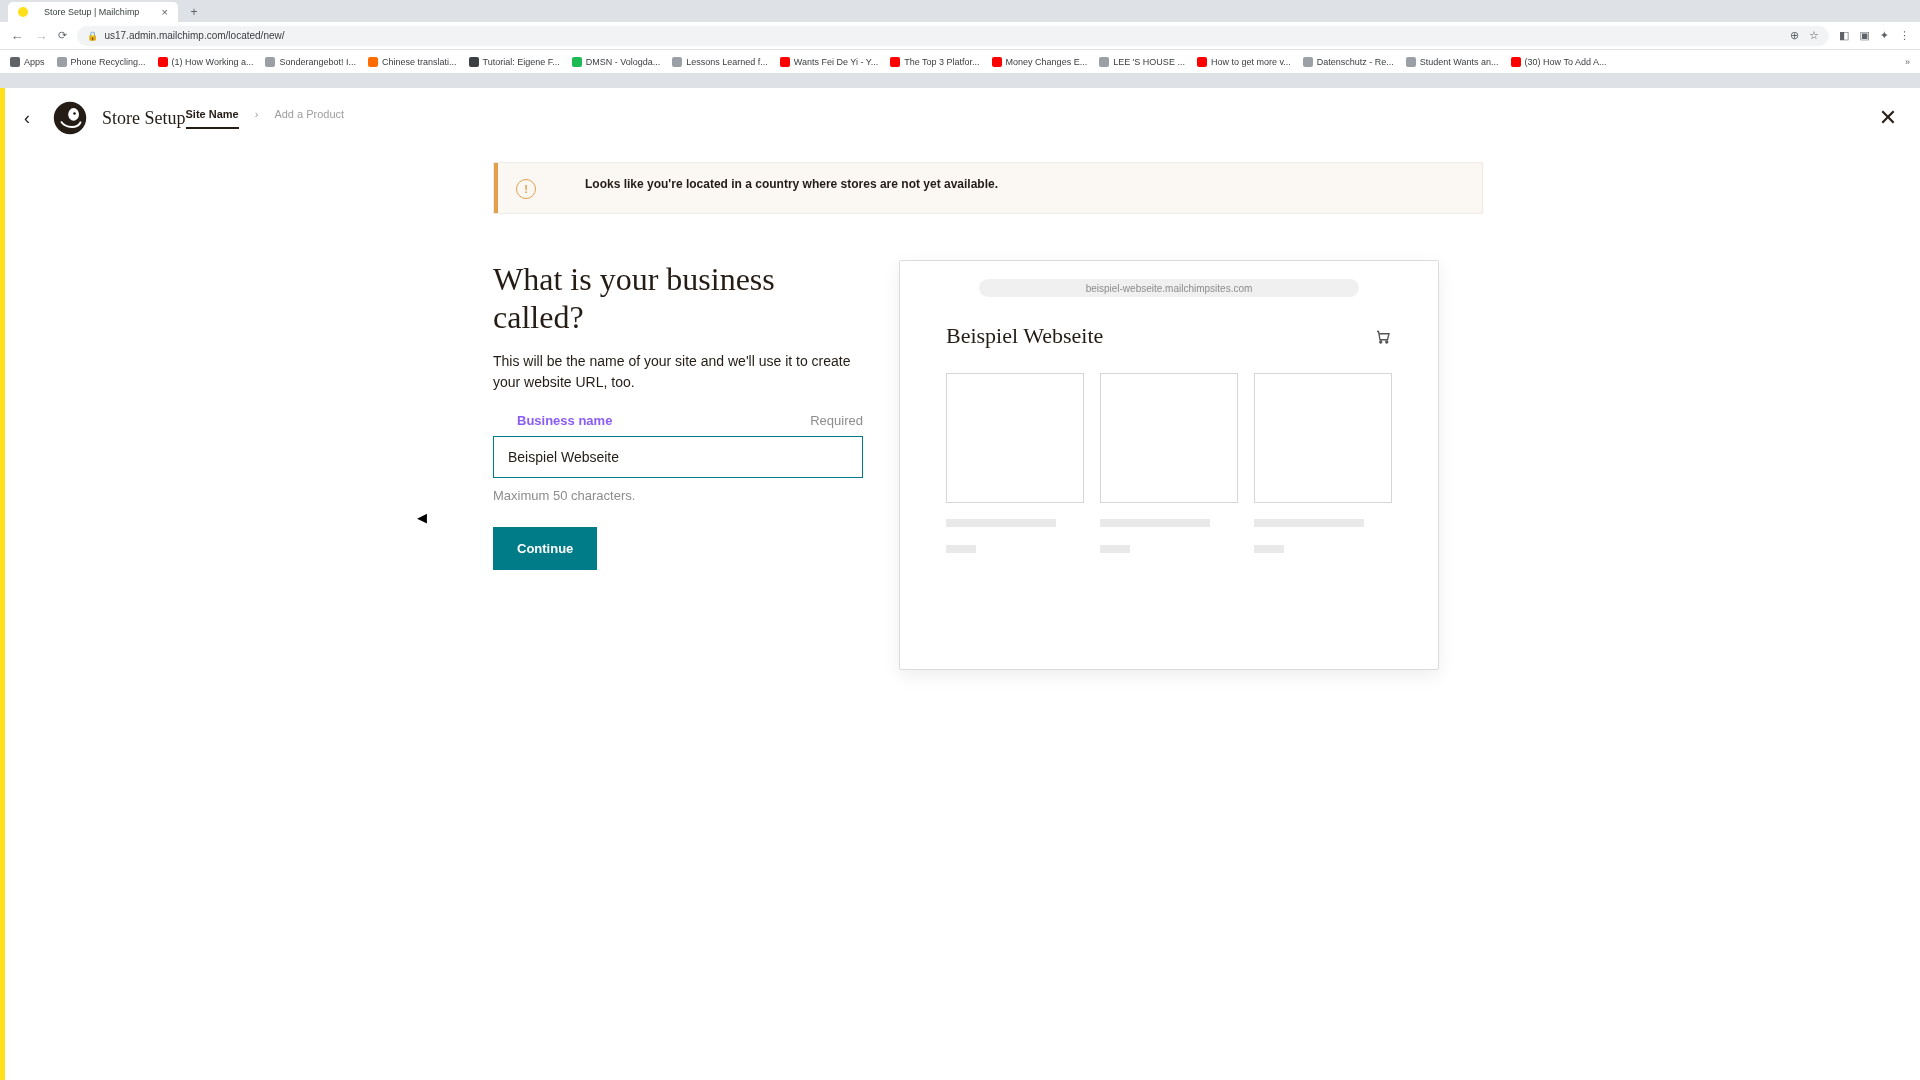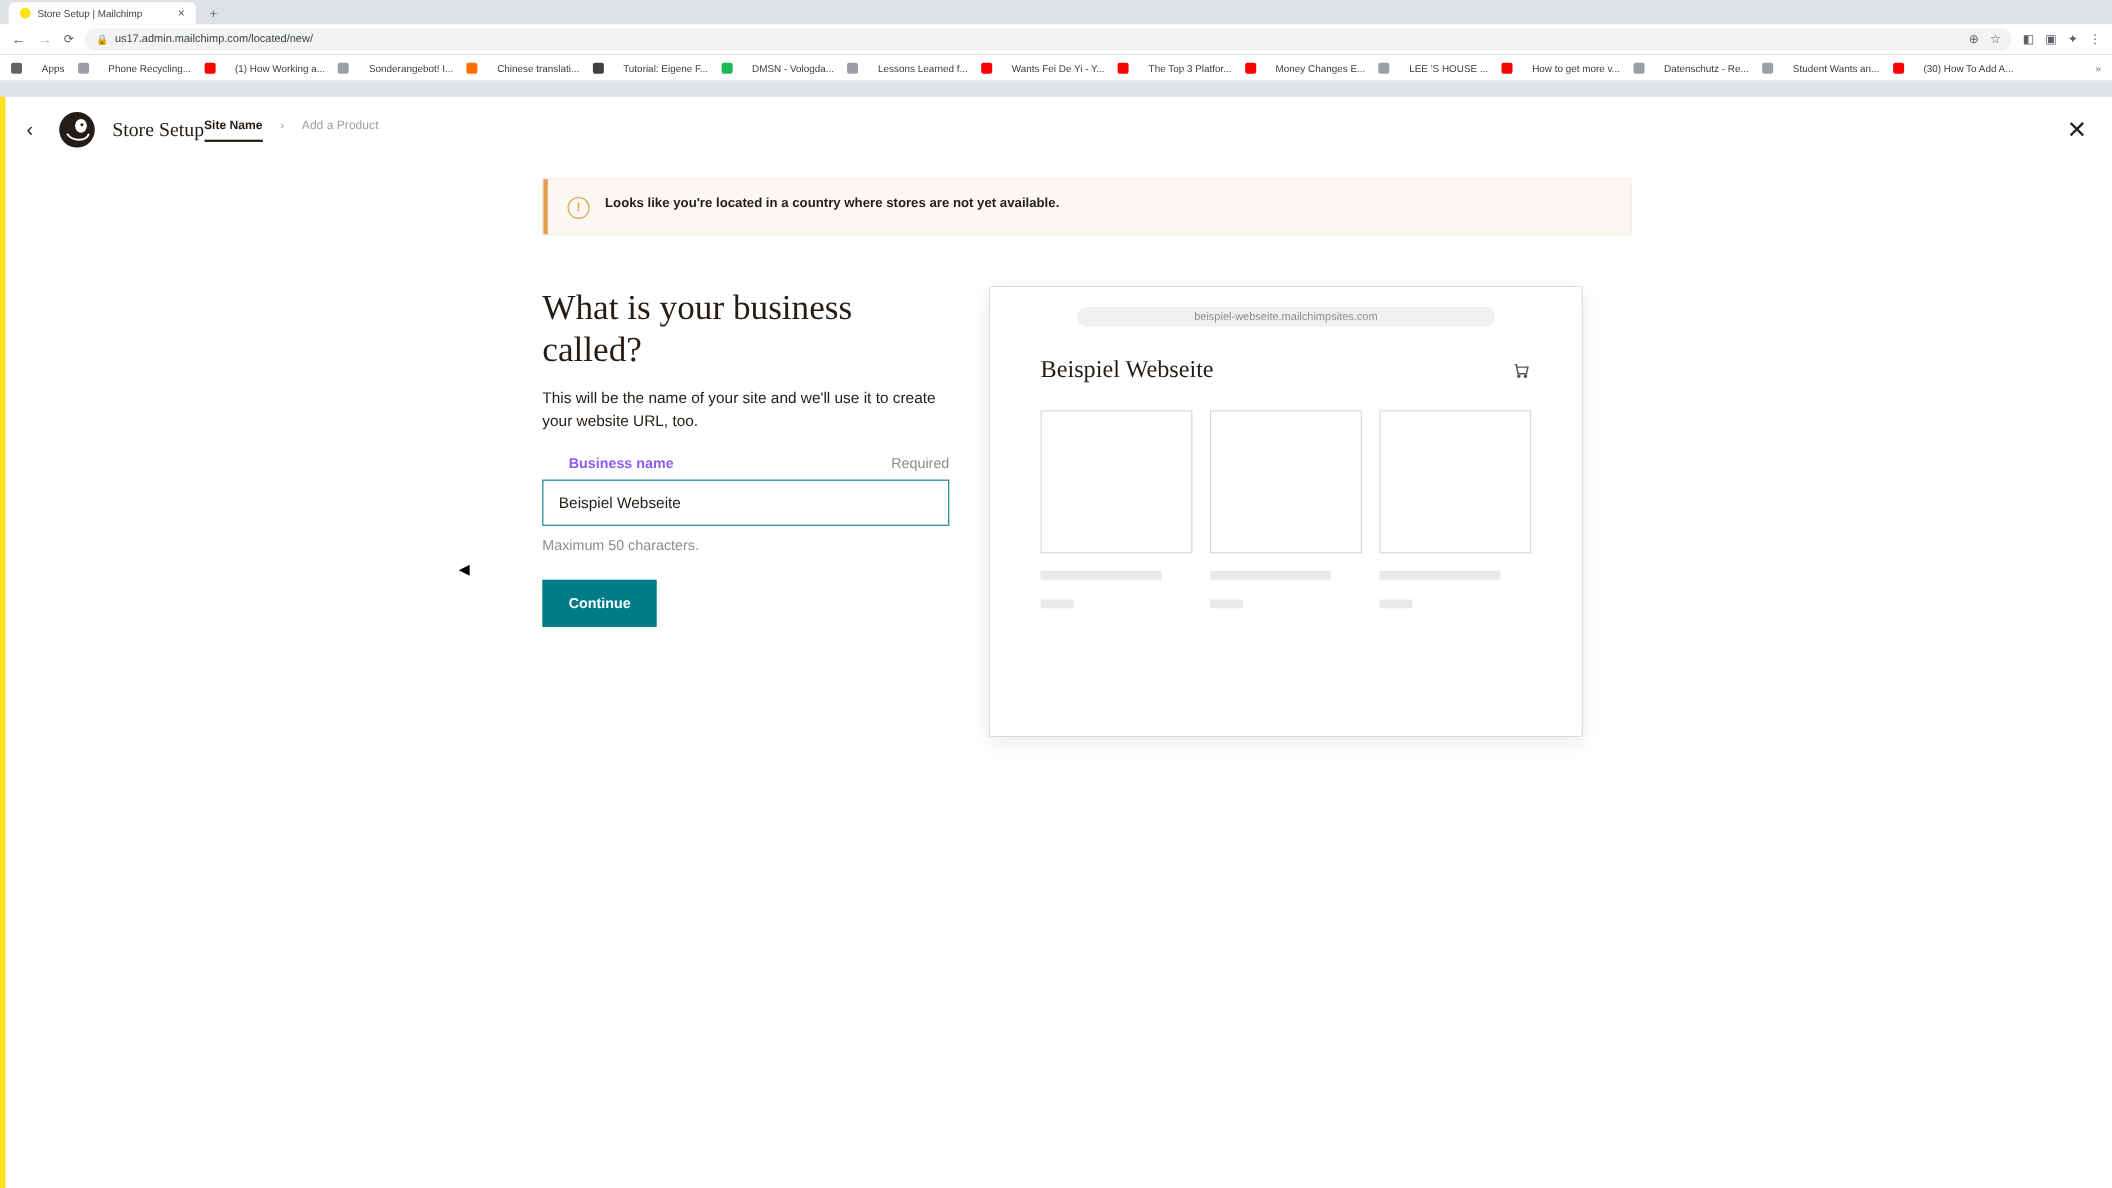--- a/index.html
+++ b/index.html
@@ -1,36 +1,36 @@
 <!DOCTYPE html>
 <html><head>
   <meta charset="utf-8">
   <style>
     * { margin: 0; padding: 0; box-sizing: border-box; }
     body { font-family: -apple-system, BlinkMacSystemFont, "Segoe UI", Helvetica, Arial, sans-serif; background: #dfe1e4; overflow: hidden; width: 1920px; height: 1080px; }
 
     
     .browser-chrome { background: #dee1e6; height: 88px; }
     .tab-strip { height: 22px; display: flex; align-items: flex-end; padding-left: 8px; }
-    .tab { background: #fff; height: 20px; display: flex; align-items: center; padding: 0 10px; border-radius: 5px 5px 0 0; gap: 6px; min-width: 170px; font-size: 9px; color: #3c4043; }
+    .tab { background: #fff; height: 20px; display: flex; align-items: center; padding: 0 10px; border-radius: 5px 5px 0 0; gap: 16px; min-width: 170px; font-size: 9px; color: #3c4043; }
     .tab .favicon { width: 10px; height: 10px; background: #ffe01b; border-radius: 50%; display:inline-block; }
     .tab .tab-close { color:#5f6368; font-size:11px; margin-left:auto; }
     .new-tab { width: 16px; height: 16px; display:flex; align-items:center; justify-content:center; color:#5f6368; font-size:12px; margin-left:8px; margin-bottom:2px; cursor:pointer; }
 
     .toolbar-row { background:#fff; height: 28px; display:flex; align-items:center; padding: 0 10px; gap:10px; border-bottom:1px solid #e3e3e3; }
     .nav-arrow { color:#5f6368; font-size:13px; cursor:pointer; width:14px; text-align:center; }
     .nav-arrow.disabled { color:#bdbdbd; }
     .reload { color:#5f6368; font-size:11px; cursor:pointer; }
     .omnibox { flex:1; background:#f1f3f4; border-radius: 12px; height:20px; display:flex; align-items:center; padding:0 10px; font-size:10px; color:#3c4043; gap:6px; }
     .lock { color:#5f6368; font-size:9px; }
     .omni-actions { display:flex; gap:10px; color:#5f6368; font-size:11px; }
     .chrome-icons { display:flex; gap:10px; color:#5f6368; font-size:11px; align-items:center; }
 
     .bookmarks-bar { height: 24px; background:#fff; display:flex; align-items:center; padding:0 10px; gap:12px; font-size:9px; color:#3c4043; border-bottom:1px solid #e0e0e0; overflow:hidden; }
-    .bm { display:flex; align-items:center; gap:18px; white-space:nowrap; cursor:pointer; }
+    .bm { display:flex; align-items:center; gap:4px; white-space:nowrap; cursor:pointer; }
     .bm-ico { width:10px; height:10px; border-radius:2px; display:inline-block; }
     .bm-red { background:#ff0000; }
     .bm-gray { background:#9aa0a6; }
     .bm-green { background:#1db954; }
     .bm-orange { background:#ff6d00; }
     .bm-dark { background:#3c4043; }
     .bm-grid { background:#5f6368; }
     .bm-more { margin-left:auto; color:#5f6368; }
 
     
@@ -47,21 +47,21 @@
     .bc-current { font-weight:700; border-bottom:2px solid #241c15; padding-bottom:2px; }
     .bc-sep { color:#9e9e9e; }
     .bc-next { color:#9e9e9e; }
     .close-x { margin-left:auto; font-size:22px; color:#241c15; cursor:pointer; width:28px; height:28px; display:flex; align-items:center; justify-content:center; }
 
     
     .banner { margin: 14px 0 0 493px; width: 990px; background:#fbf8f3; border:1px solid #efebe4; display:flex; padding:0; }
     .banner-stripe { width:4px; background:#e29f4d; }
     .banner-inner { display:flex; gap:14px; padding:14px 18px; align-items:flex-start; flex:1; }
     .banner-icon { width:20px; height:20px; border:1.5px solid #e29f4d; border-radius:50%; display:flex; align-items:center; justify-content:center; color:#e29f4d; font-size:11px; font-weight:700; flex-shrink:0; margin-top:2px; }
-    .banner-text .bt-title { font-size:12px; color:#241c15; font-weight:700; margin-bottom:3px; }
+    .banner-text .bt-title { font-size:12px; color:#241c15; font-weight:700; margin-bottom:3px;margin-left:35px; }
     .banner-text .bt-body { font-size:11.5px; color:#7d7d7d; }
 
     
     .main-row { display:flex; margin-top:46px; margin-left:493px; gap:36px; }
 
     .form-col { width:370px; }
     .heading { font-family: Georgia, "Times New Roman", serif; font-size:32px; line-height:1.2; color:#241c15; font-weight:500; margin-bottom:14px; }
     .desc { font-size:14px; color:#241c15; line-height:1.5; margin-bottom:20px; }
     .label-row { display:flex; justify-content:space-between; font-size:13px; margin-bottom:8px; }
     .label { font-weight:700; color:#8b5cf6;padding-left:24px; }

